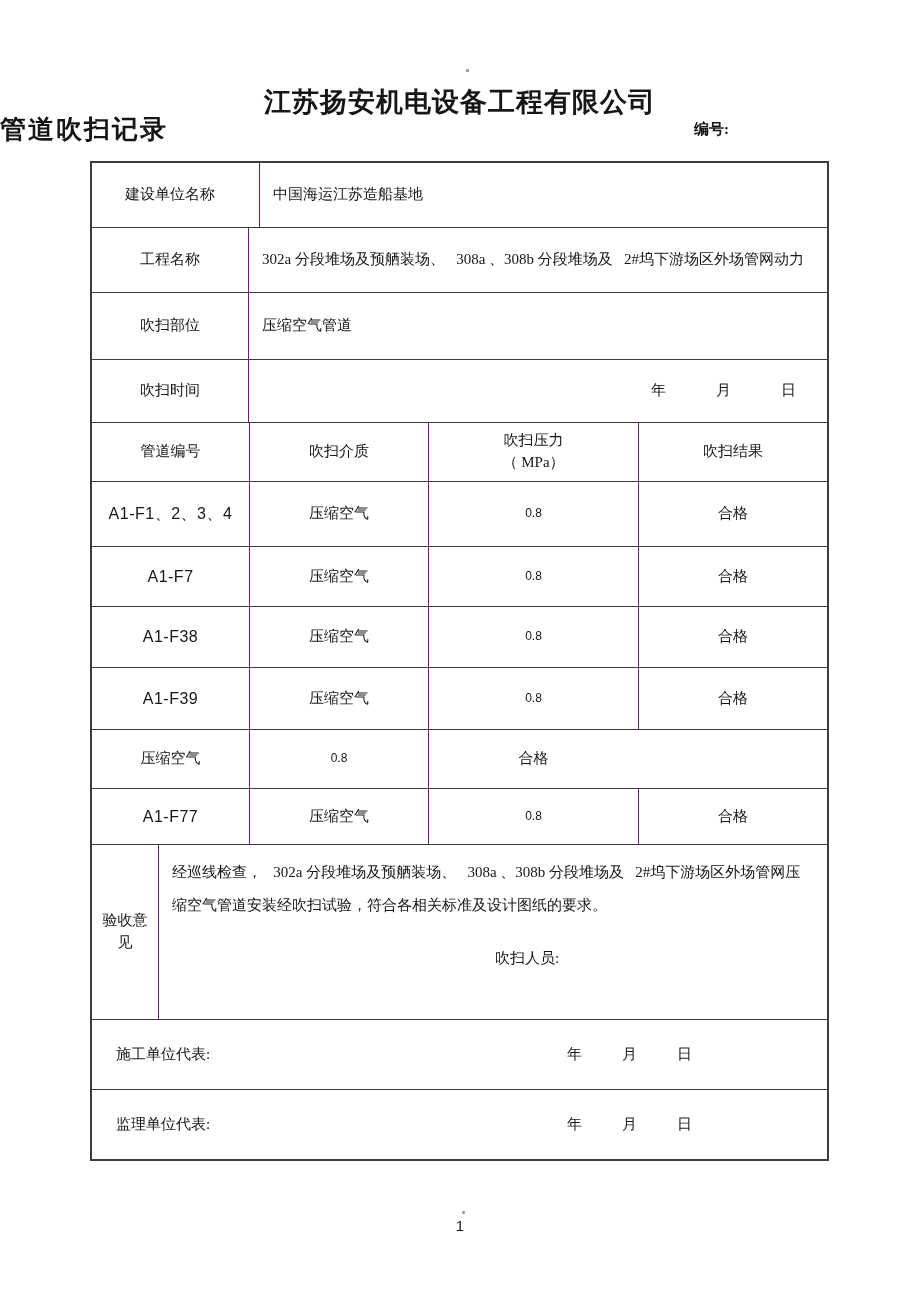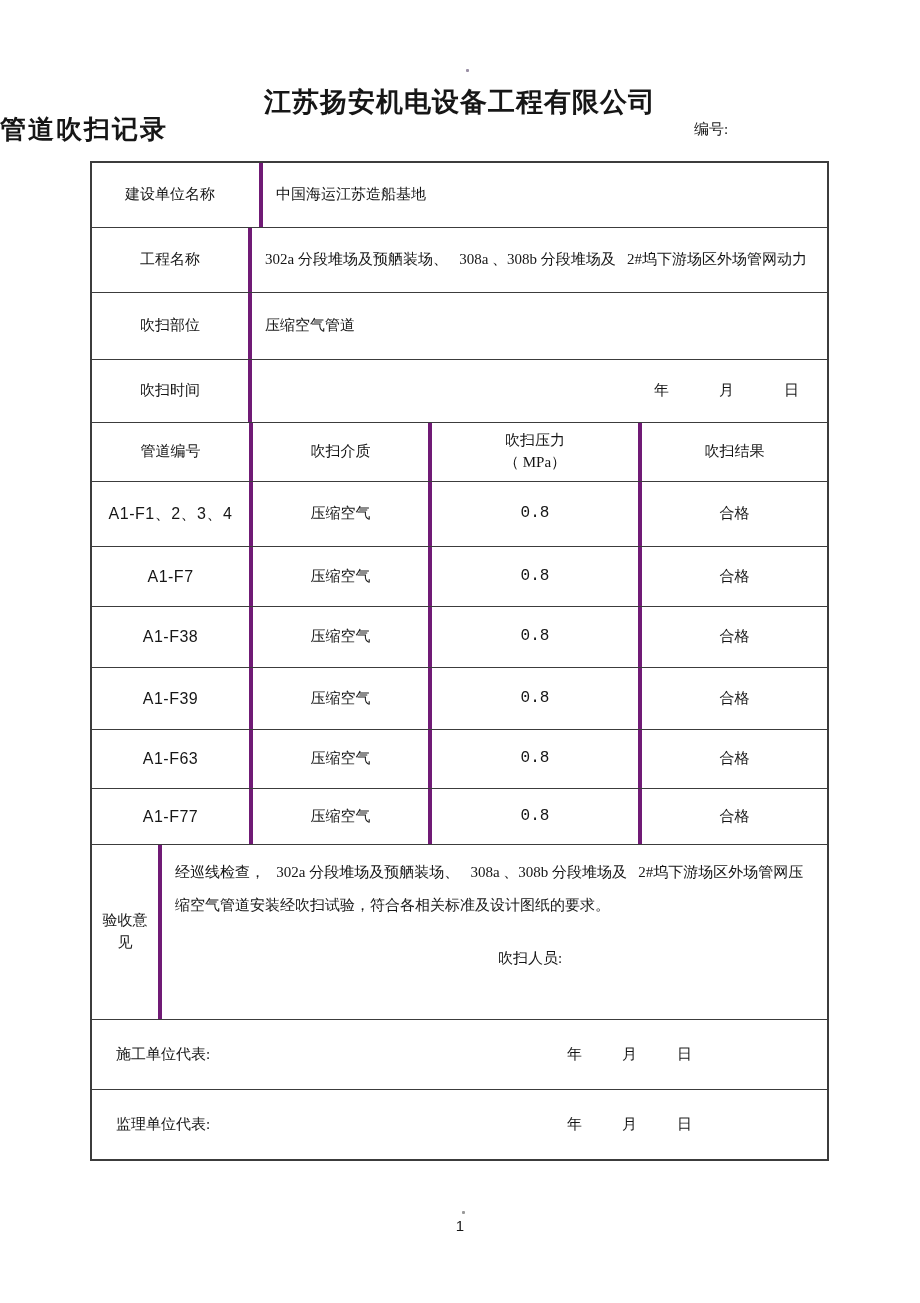--- a/index.html
+++ b/index.html
@@ -14,52 +14,52 @@
   
   .company-title {
     position:absolute; top:84px; left:0; width:920px;
     text-align:center; font-size:27px; font-weight:bold; letter-spacing:1px;
   }
   .doc-title {
     position:absolute; top:112px; left:0; width:890px;
     text-align:left; font-size:26px; font-weight:bold; letter-spacing:2px;
   }
   .doc-number {
-    position:absolute; top:120px; left:694px; font-size:15px;
+    position:absolute; top:120px; left:694px; font-size:15px;font-weight:bold;
   }
   .stray-dot {
     position:absolute; width:3px; height:3px; background:#9a8fa5; border-radius:1px;
     font-size:0; overflow:hidden;
   }
   .stray-dot.top { left:466px; top:69px; }
   .stray-dot.footer { left:462px; top:1211px; background:#999; }
 
   
   .record-table {
     position:absolute; left:90px; top:161px; width:739px;
     border:2px solid #3c3c3c;
     background:#fff;
   }
   .trow { display:grid; border-top:1px solid #3c3c3c; position:relative; }
   .trow:first-child { border-top:none;gap:11px; }
   .cell { display:flex; align-items:center; justify-content:center;
-          border-left:4px solid #701a75; text-align:center; line-height:1.45; }
+          border-left:1px solid #701a75; text-align:center; line-height:1.45; }
   .cell:first-child { border-left:none; }
   .cell.left { justify-content:flex-start; text-align:left; padding-left:13px; }
   .cell.col { flex-direction:column; }
 
   .row-info   { grid-template-columns:156px 1fr; }
   .row-grid4  { grid-template-columns:157px 179px 210px 1fr; }
   .row-accept { grid-template-columns:66px 1fr; }
   .row-sign   { grid-template-columns:1fr; }
 
   .two-line { display:flex; flex-direction:column; gap:13px; }
 
   .pipe-code { font-family:"Liberation Sans","DejaVu Sans",sans-serif; font-size:16px; letter-spacing:0.5px; }
-  .num-val   { font-family:Liberation Mono, monospace; font-size:16px; }
+  .num-val   { font-family:Liberation Sans, sans-serif; font-size:12px; }
 
   
   .ymd { display:flex; align-items:center; }
   .ymd span + span { margin-left:50px; }
   .time-ymd { padding-left:389px; }
   .sign-ymd { position:absolute; left:475px; top:0; height:100%; }
   .sign-ymd span + span { margin-left:40px; }
 
   
   .accept-content { position:relative; display:block; padding:17px 18px 0 14px; }
@@ -147,21 +147,20 @@
   </div>
 
   <div class="trow row-grid4" style="height:62px">
     <div class="cell pipe-code">A1-F39</div>
     <div class="cell">压缩空气</div>
     <div class="cell num-val">0.8</div>
     <div class="cell">合格</div>
   </div>
 
   <div class="trow row-grid4" style="height:59px">
-    <div class="cell pipe-code">A1-F63</div>
     <div class="cell">压缩空气</div>
     <div class="cell num-val">0.8</div>
     <div class="cell">合格</div>
   </div>
 
   <div class="trow row-grid4" style="height:56px">
     <div class="cell pipe-code">A1-F77</div>
     <div class="cell">压缩空气</div>
     <div class="cell num-val">0.8</div>
     <div class="cell">合格</div>

